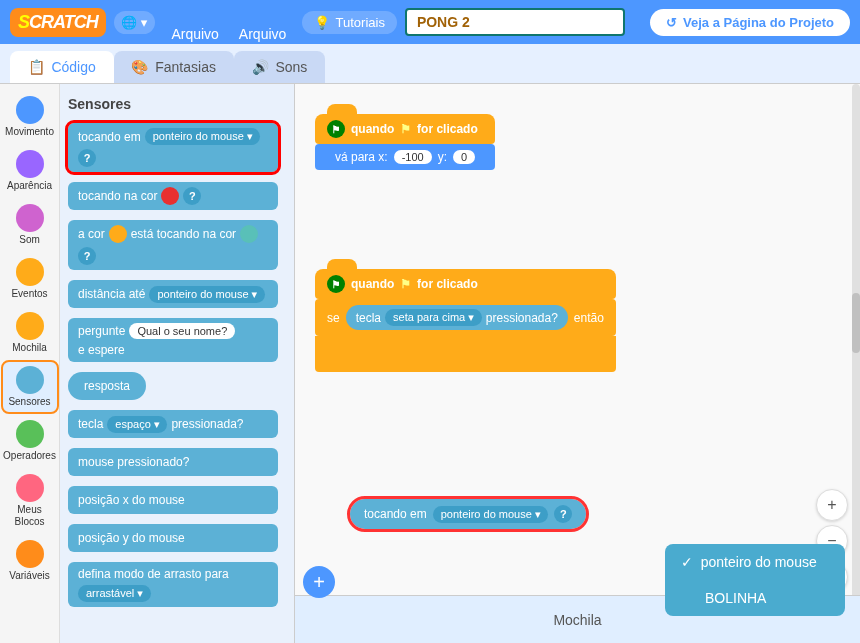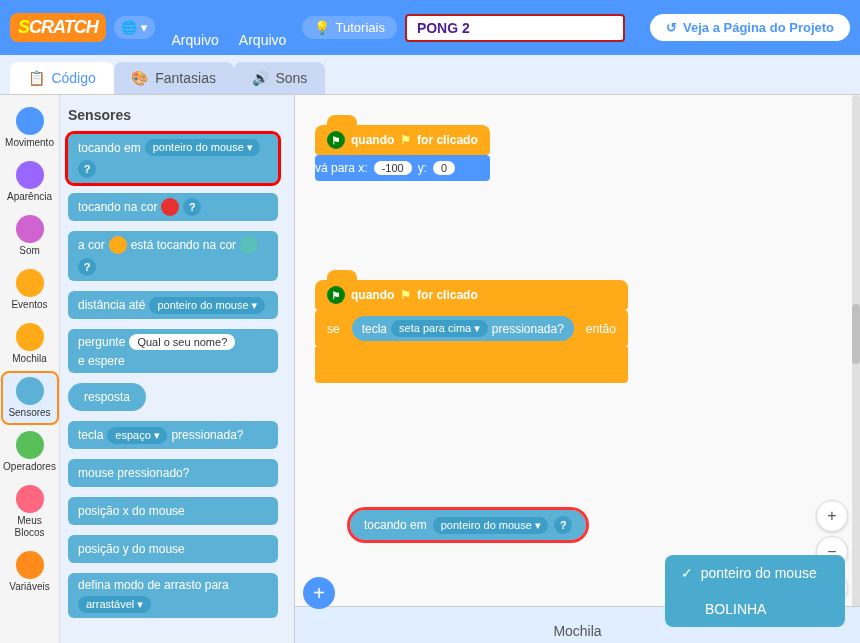--- a/index.html
+++ b/index.html
@@ -1,39 +1,39 @@
 <!DOCTYPE html>
 <html><head>
   <meta charset="utf-8">
   <style>
     * { box-sizing: border-box; margin: 0; padding: 0; }
     body { font-family: 'Segoe UI', Arial, sans-serif; font-size: 13px; background: #f9f9f9; width: 860px; height: 643px; overflow: hidden; }
 
     
     .topbar {
-      display: flex; align-items: center; background: #4d97ff; height: 55px; padding: 0 10px; gap: 8px;
+      display: flex; align-items: center; background: #4d97ff; height: 44px; padding: 0 10px; gap: 8px;
     }
     .scratch-logo {
       background: #ff8c1a; border-radius: 8px; padding: 4px 8px; font-weight: 900; font-size: 18px; color: white; letter-spacing: -1px; font-style: italic;
     }
     .scratch-logo span { color: #ffff00; }
     .globe-btn {
       display: flex; align-items: center; gap: 3px; background: rgba(255,255,255,0.2); border-radius: 20px; padding: 4px 8px; color: white; cursor: pointer; font-size: 13px;
     }
     .topbar-menu {
       display: flex; gap: 4px; margin-top: 24px;
     }
     .topbar-menu button {
       background: none; border: none; color: white; font-size: 14px; cursor: pointer; padding: 4px 8px; border-radius: 4px;
     }
     .tutorials-btn {
       display: flex; align-items: center; gap: 5px; background: rgba(255,255,255,0.2); border-radius: 20px; padding: 4px 12px; color: white; cursor: pointer;
     }
     .project-name-input {
-      background: white; border: 2px solid #b91c1c; border-radius: 4px; padding: 4px 10px; font-size: 14px; font-weight: bold; color: #4c1d95; min-width: 120px;
+      background: white; border: 2px solid #0f766e; border-radius: 4px; padding: 4px 10px; font-size: 14px; font-weight: bold; color: #a16207; min-width: 120px;
     }
     .spacer { flex: 1; }
     .view-project-btn {
       display: flex; align-items: center; gap: 6px; background: white; color: #4d97ff; border: none; border-radius: 20px; padding: 6px 16px; font-size: 13px; font-weight: bold; cursor: pointer;
     }
 
     
     .tabs {
       display: flex; background: #e6f0ff; border-bottom: 1px solid #ccc; height: 40px; align-items: flex-end; padding-left: 10px;
     }
@@ -104,28 +104,28 @@
       background: #ffab19; border-radius: 8px 8px 4px 4px; padding: 6px 12px; color: white; font-size: 12px; font-weight: bold; display: flex; align-items: center; gap: 6px; position: relative; min-width: 140px;
     }
     .hat-block::before {
       content: ''; position: absolute; top: -10px; left: 12px; width: 30px; height: 12px; background: #ffab19; border-radius: 8px 8px 0 0;
     }
     .hat-block .flag {
       background: #4caf50; border-radius: 50%; width: 20px; height: 20px; display: flex; align-items: center; justify-content: center; font-size: 12px;
     }
 
     .motion-block {
-      background: #4d97ff; border-radius: 4px; padding: 6px 0; color: white; font-size: 12px; display: flex; align-items: center; gap: 6px;
+      background: #4d97ff; border-radius: 4px; padding: 6px 20px; color: white; font-size: 12px; display: flex; align-items: center; gap: 6px;
     }
     .motion-block .val-input {
       background: white; border-radius: 10px; padding: 1px 8px; color: #333; font-size: 11px;
     }
 
     .control-block-c {
-      background: #ffab19; border-radius: 4px; padding: 6px 12px; color: white; font-size: 12px; display: flex; align-items: center; gap: 12px; flex-wrap: wrap;
+      background: #ffab19; border-radius: 4px; padding: 6px 12px; color: white; font-size: 12px; display: flex; align-items: center; gap: 6px; flex-wrap: wrap;
     }
     .sensing-block-inline {
       background: #5cb1d6; border-radius: 20px; padding: 4px 10px; color: white; font-size: 12px; display: inline-flex; align-items: center; gap: 4px;
     }
 
     
     .dropdown-popup {
       position: absolute; background: #4aabcf; border-radius: 8px; min-width: 180px; z-index: 100; overflow: hidden;
       left: 370px; top: 460px;
     }

